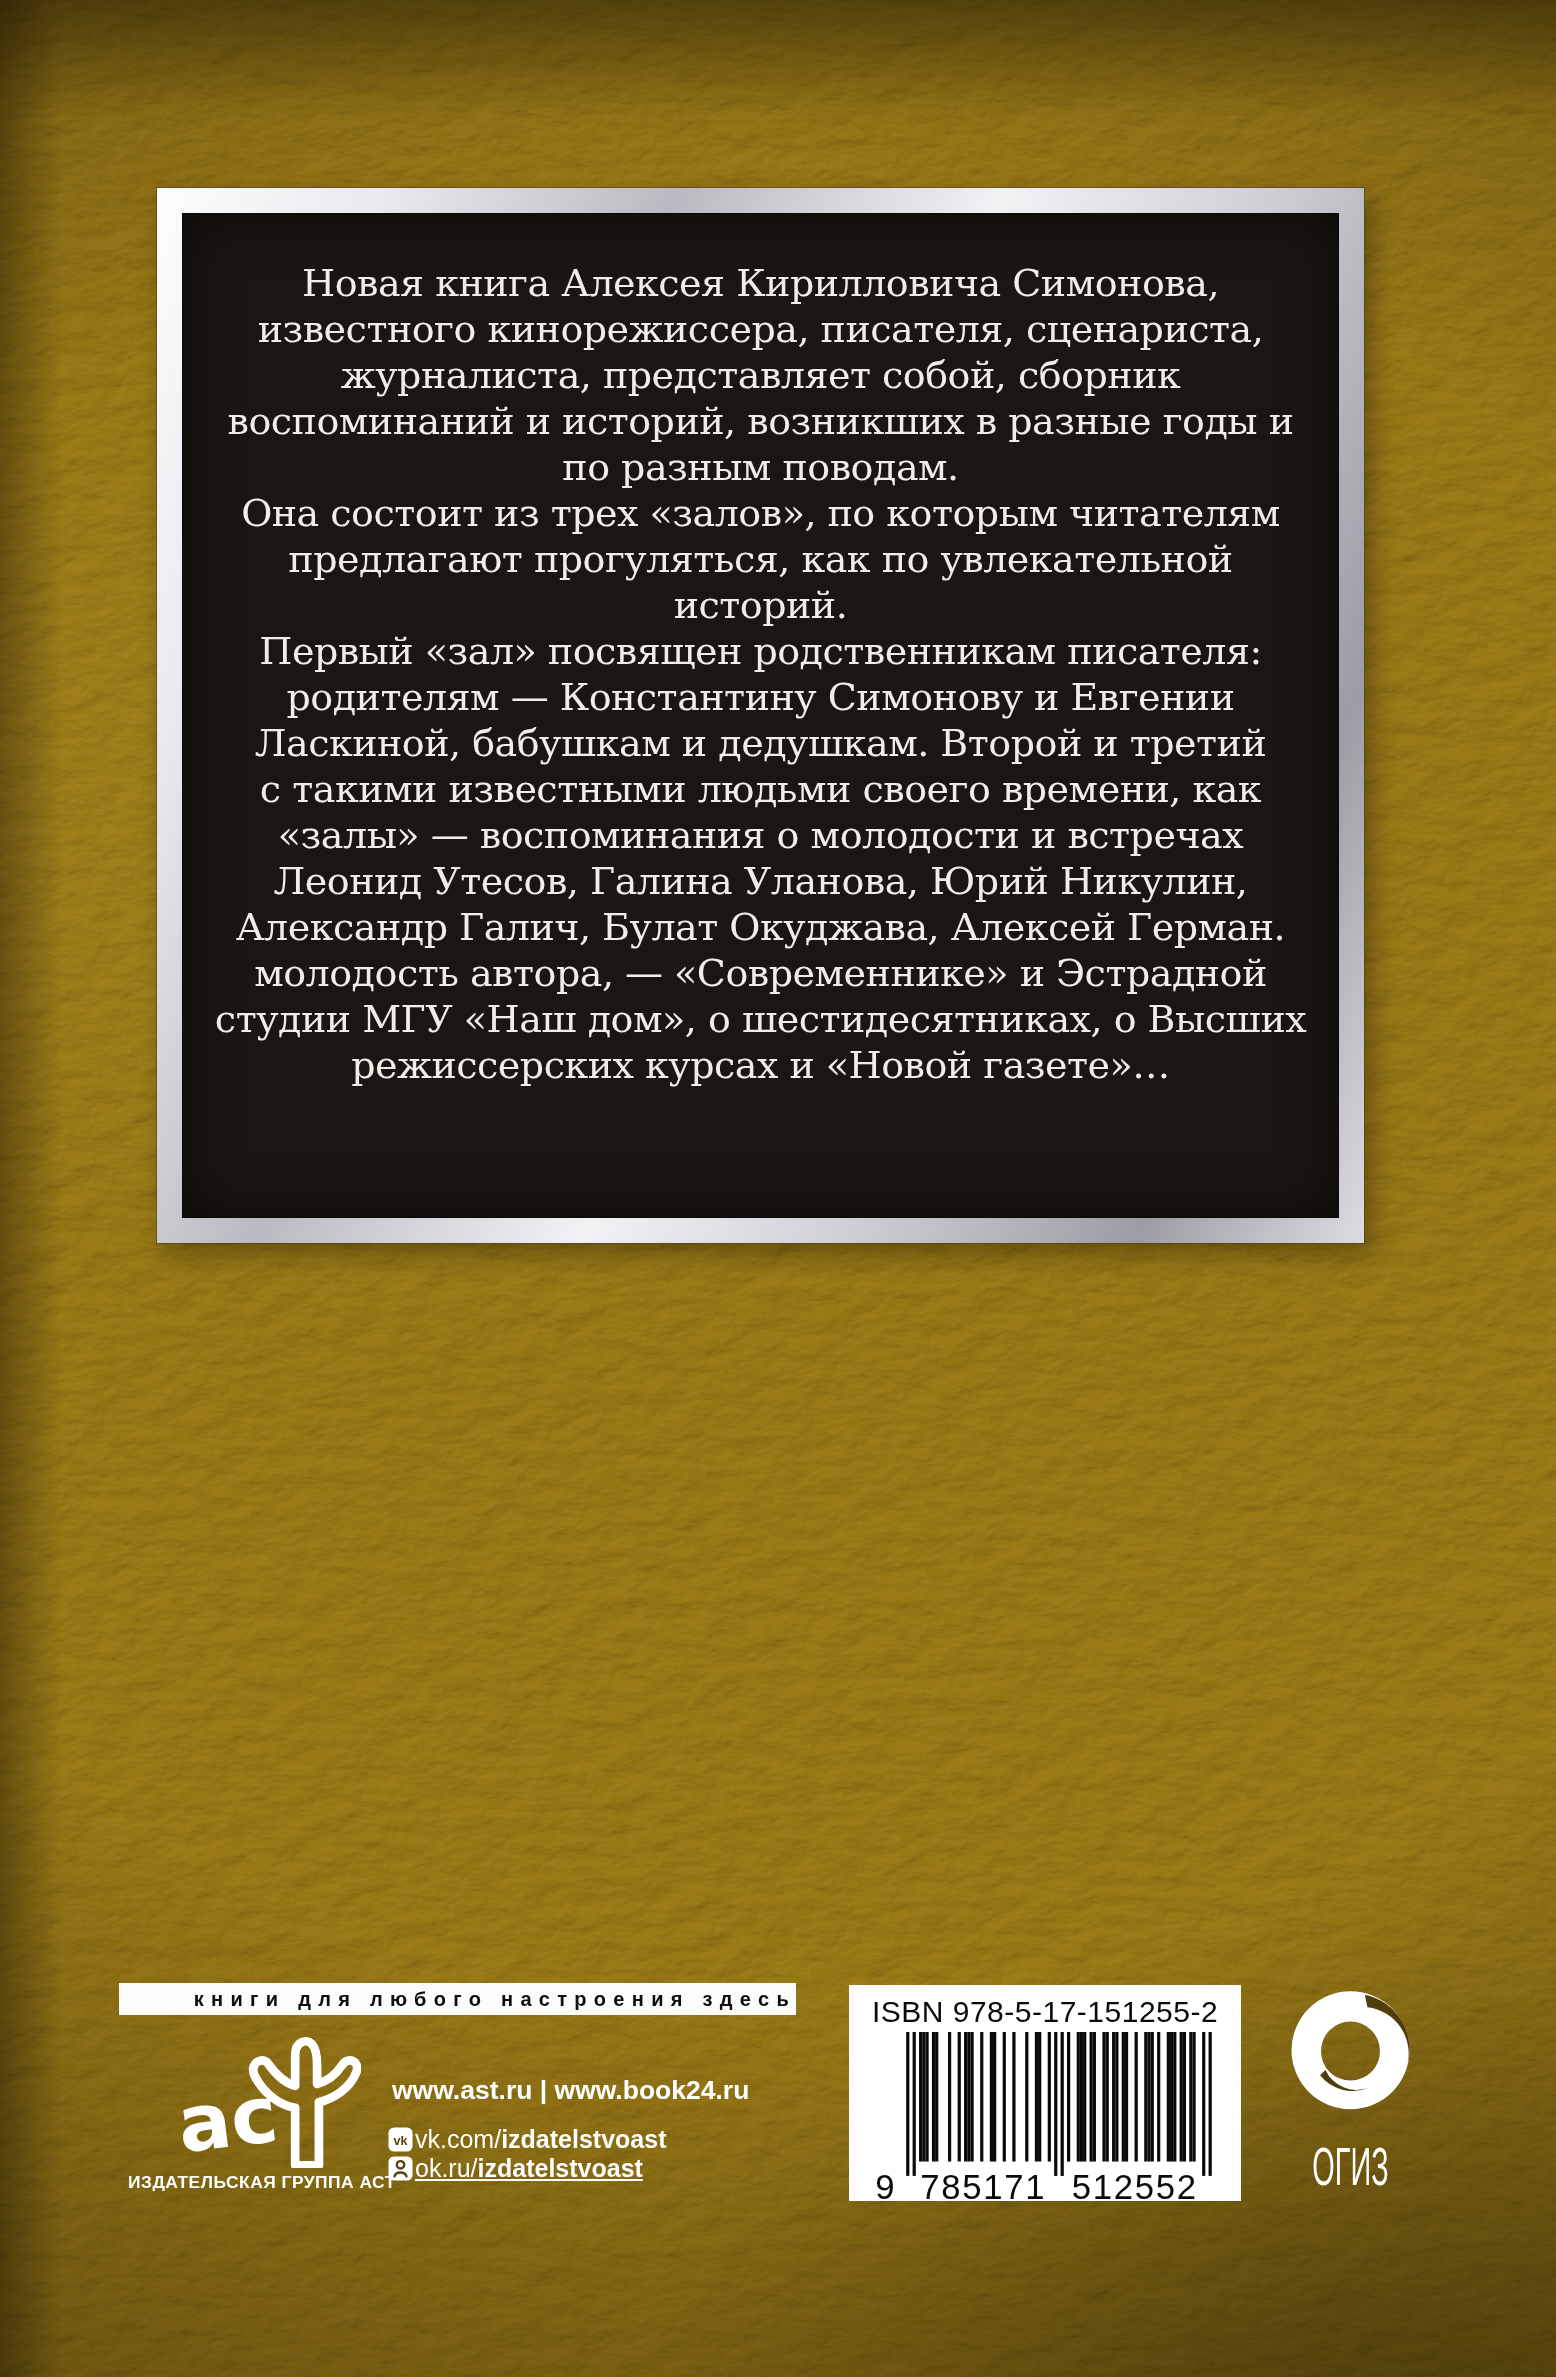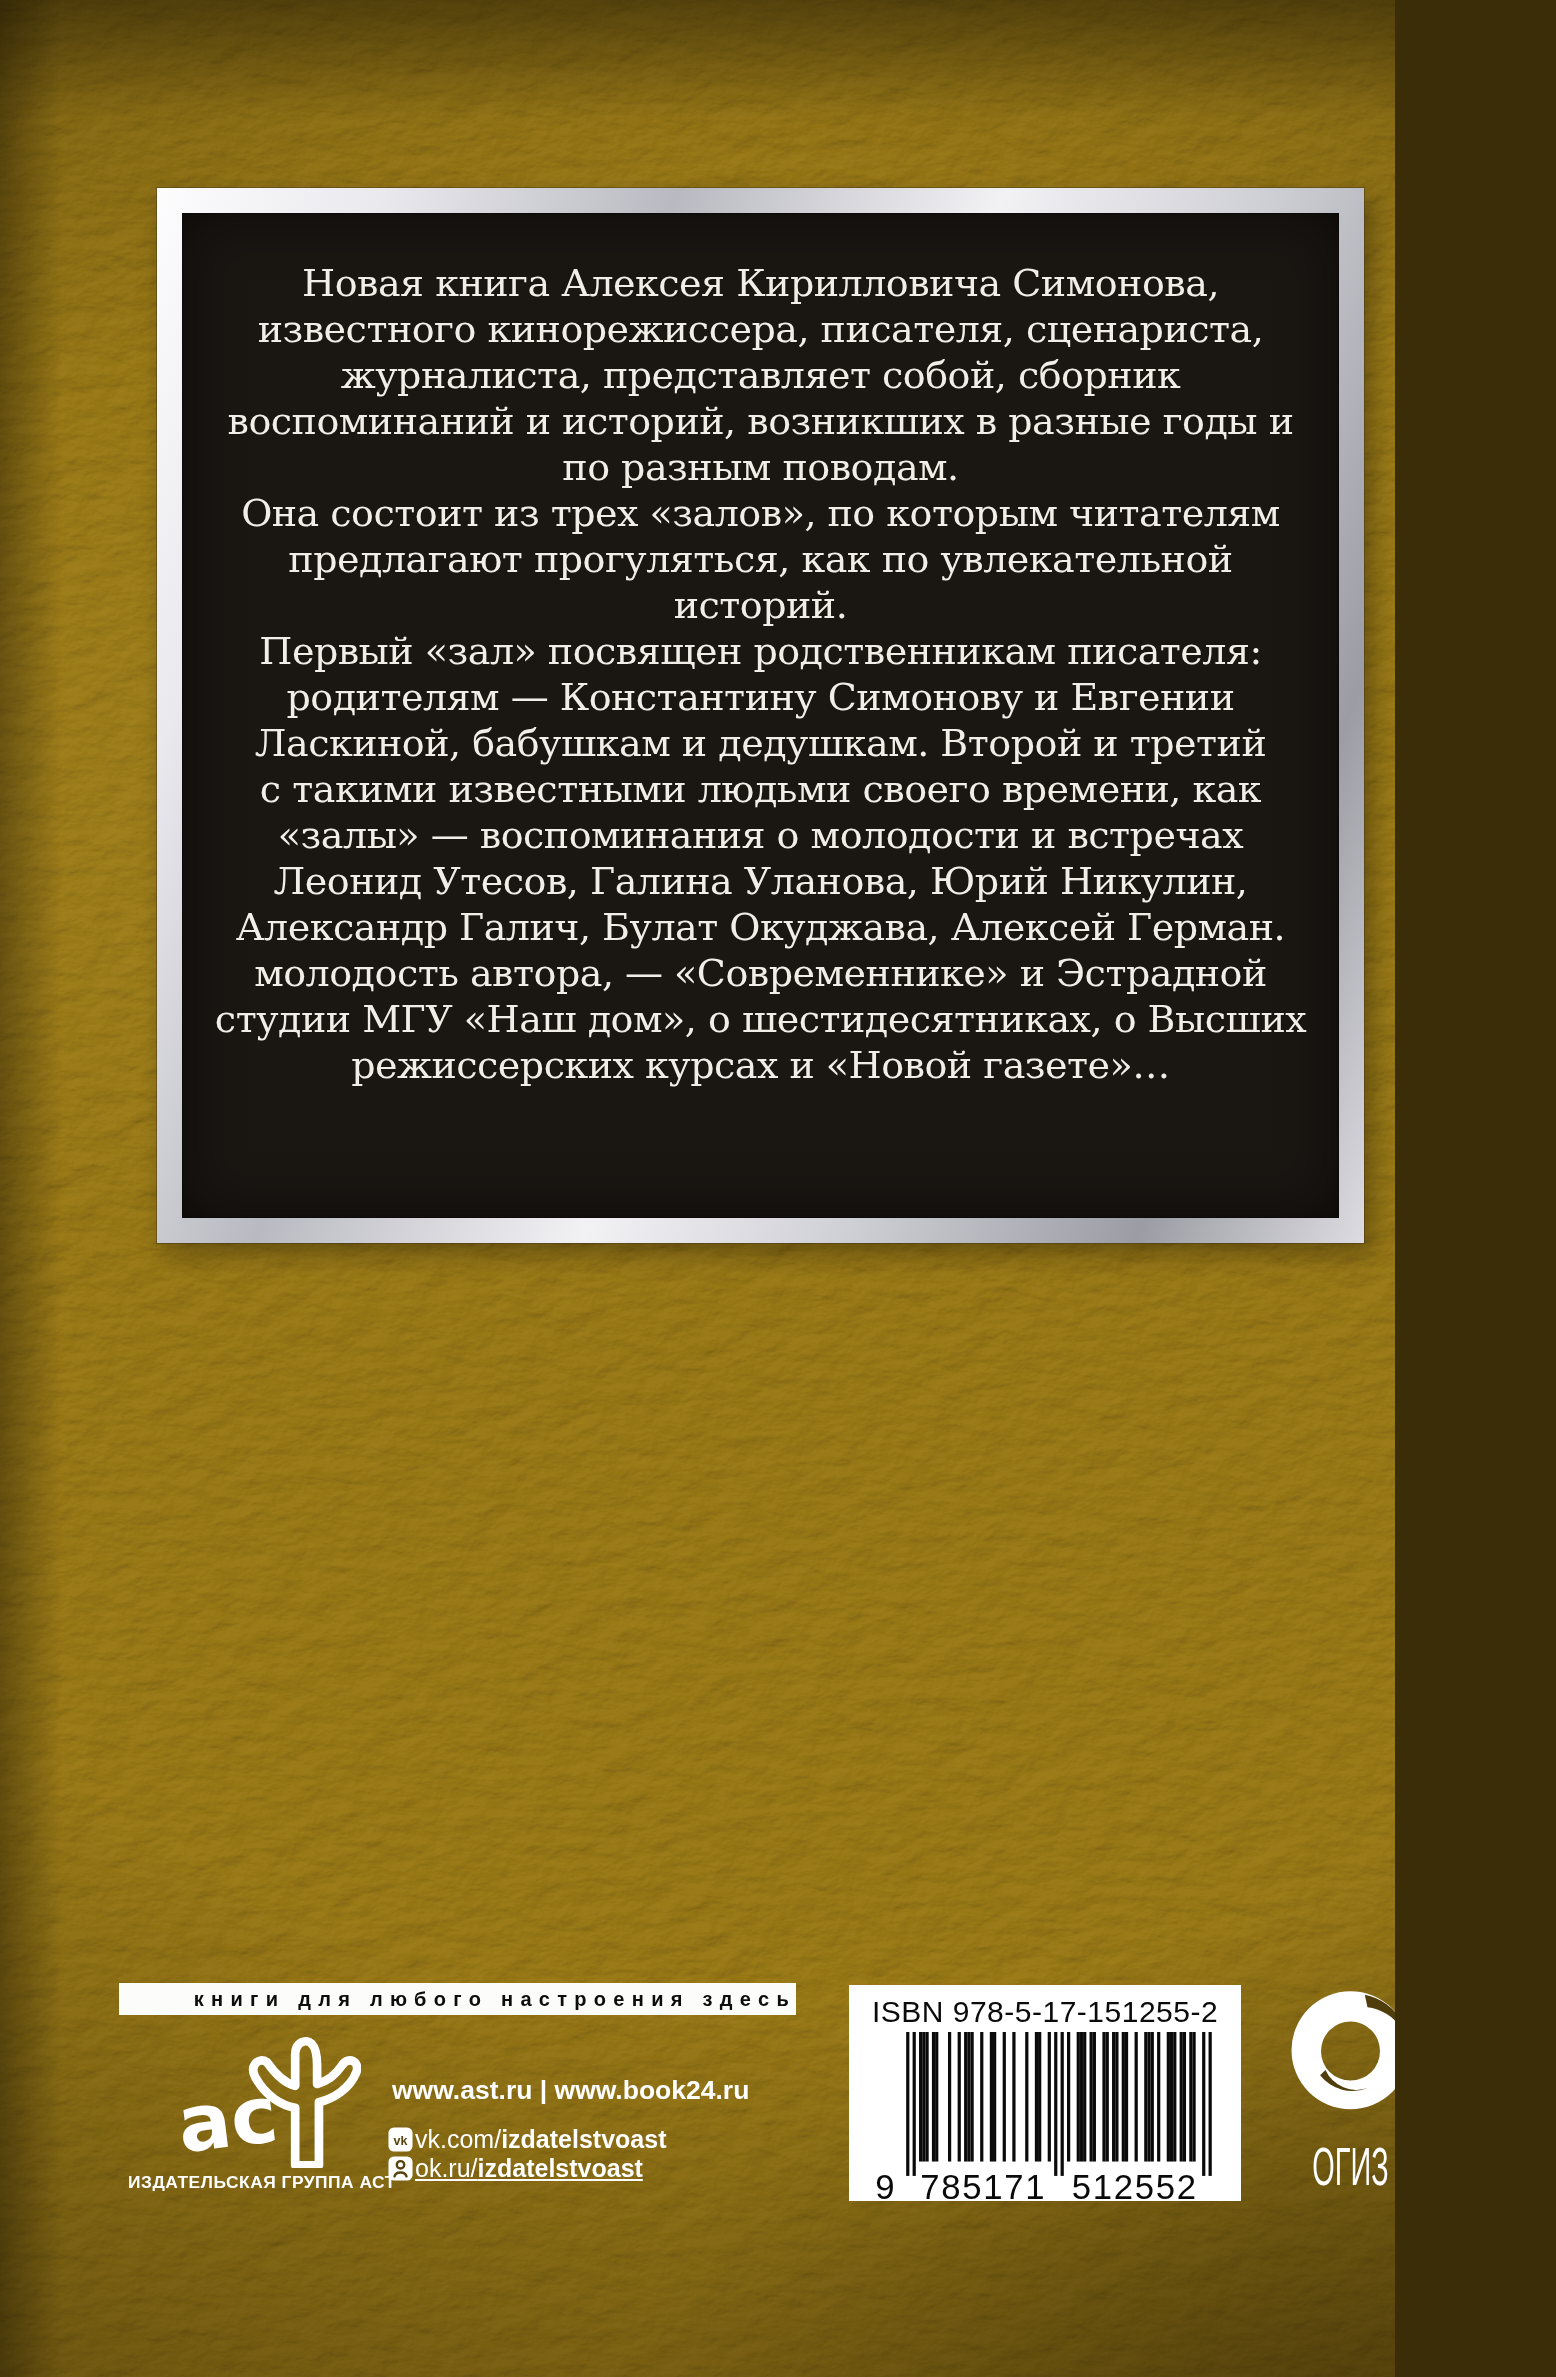--- a/index.html
+++ b/index.html
@@ -1,16 +1,16 @@
 <!DOCTYPE html>
 <html style="font-size:14.6px"><head>
 <meta charset="utf-8">
 <style>
   html,body{margin:0;padding:0;background:#3a2d07;}
-  .page{position:relative;width:1395px;height:2377px;overflow:hidden;
+  .page{position:relative;width:1556px;height:2377px;overflow:hidden;
         font-family:"Liberation Sans",sans-serif;background:#ec4899;}
   .bg-texture{position:absolute;left:0;top:0;width:1556px;height:2377px;display:block;}
   .vignette{position:absolute;left:0;top:0;width:1556px;height:2377px;pointer-events:none;
     background:
       radial-gradient(1143px 869px at 32% 34%, rgba(255,220,110,0.10), rgba(0,0,0,0) 60%),
       radial-gradient(1372px 1006px at 88% 105%, rgba(18,12,0,0.38), rgba(0,0,0,0) 55%),
       radial-gradient(2104px 1738px at 50% 46%, rgba(0,0,0,0) 52%, rgba(20,14,2,0.52) 100%),
       linear-gradient(180deg, rgba(22,16,2,0.45) 0%, rgba(0,0,0,0) 5%),
       linear-gradient(90deg, rgba(22,16,2,0.40) 0%, rgba(0,0,0,0) 4%);}
 

